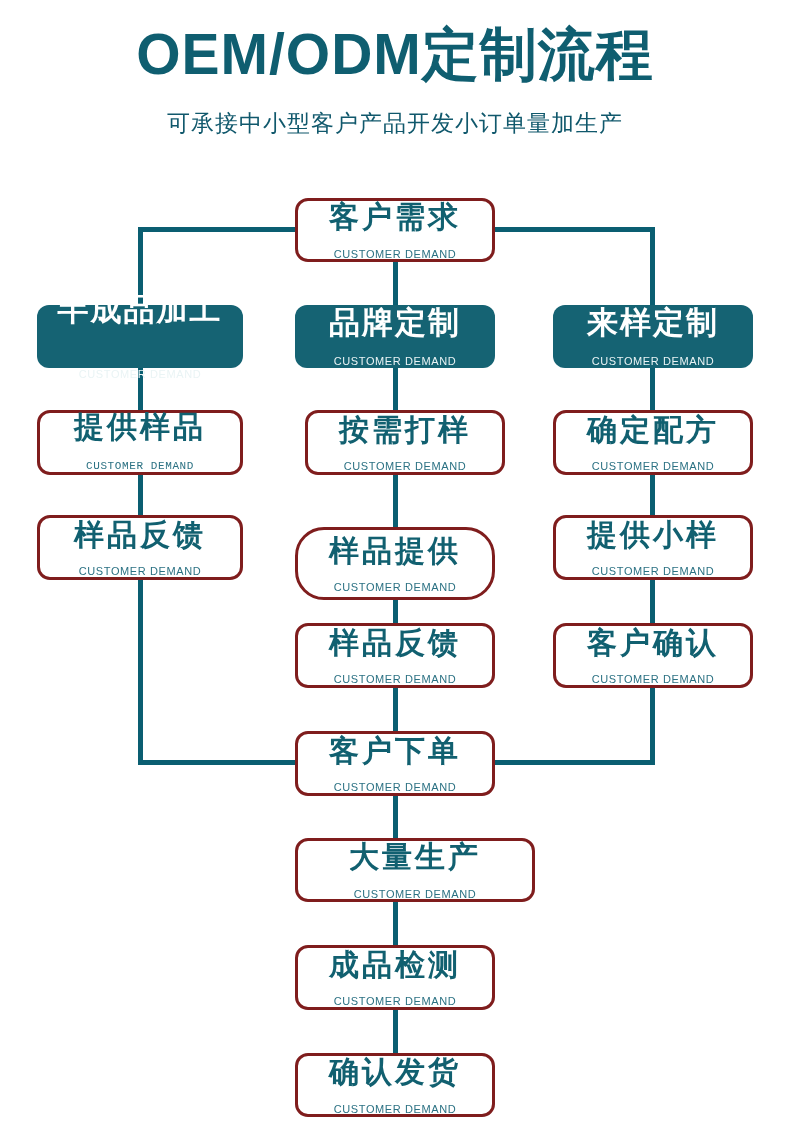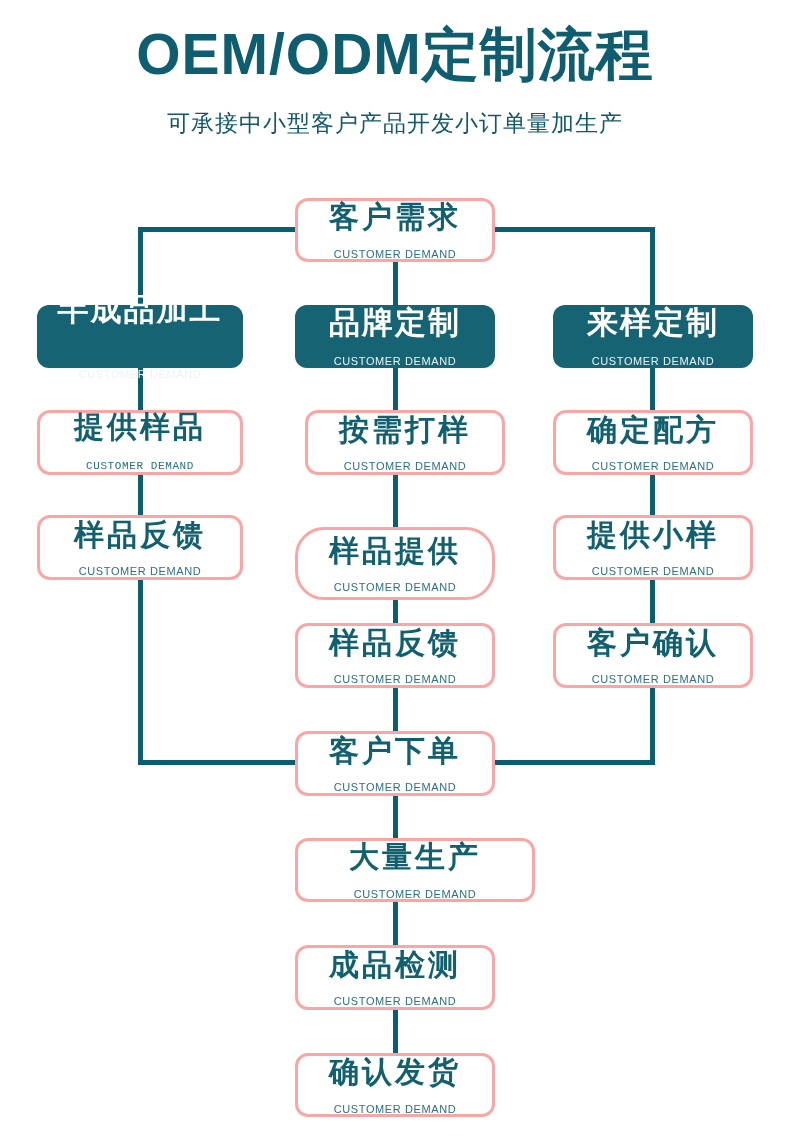--- a/index.html
+++ b/index.html
@@ -68,21 +68,21 @@
   .node .en {
     font-size: 11px;
     font-weight: 400;
     letter-spacing: 0.6px;
     margin-top: 14px;
     white-space: nowrap;
   }
 
   .node.outline {
     background: #ffffff;
-    border: 3px solid #fca5a5;
+    border: 3px solid #7f1d1d;
   }
   .node.outline .zh { color: #116070; }
   .node.outline .en { color: #2b7183; }
 
   .node.filled {
     background: #156373;
     border: none;
     border-radius: 12px;
   }
   .node.filled .zh { color: #ffffff; font-size: 31px; letter-spacing: 2px; }

